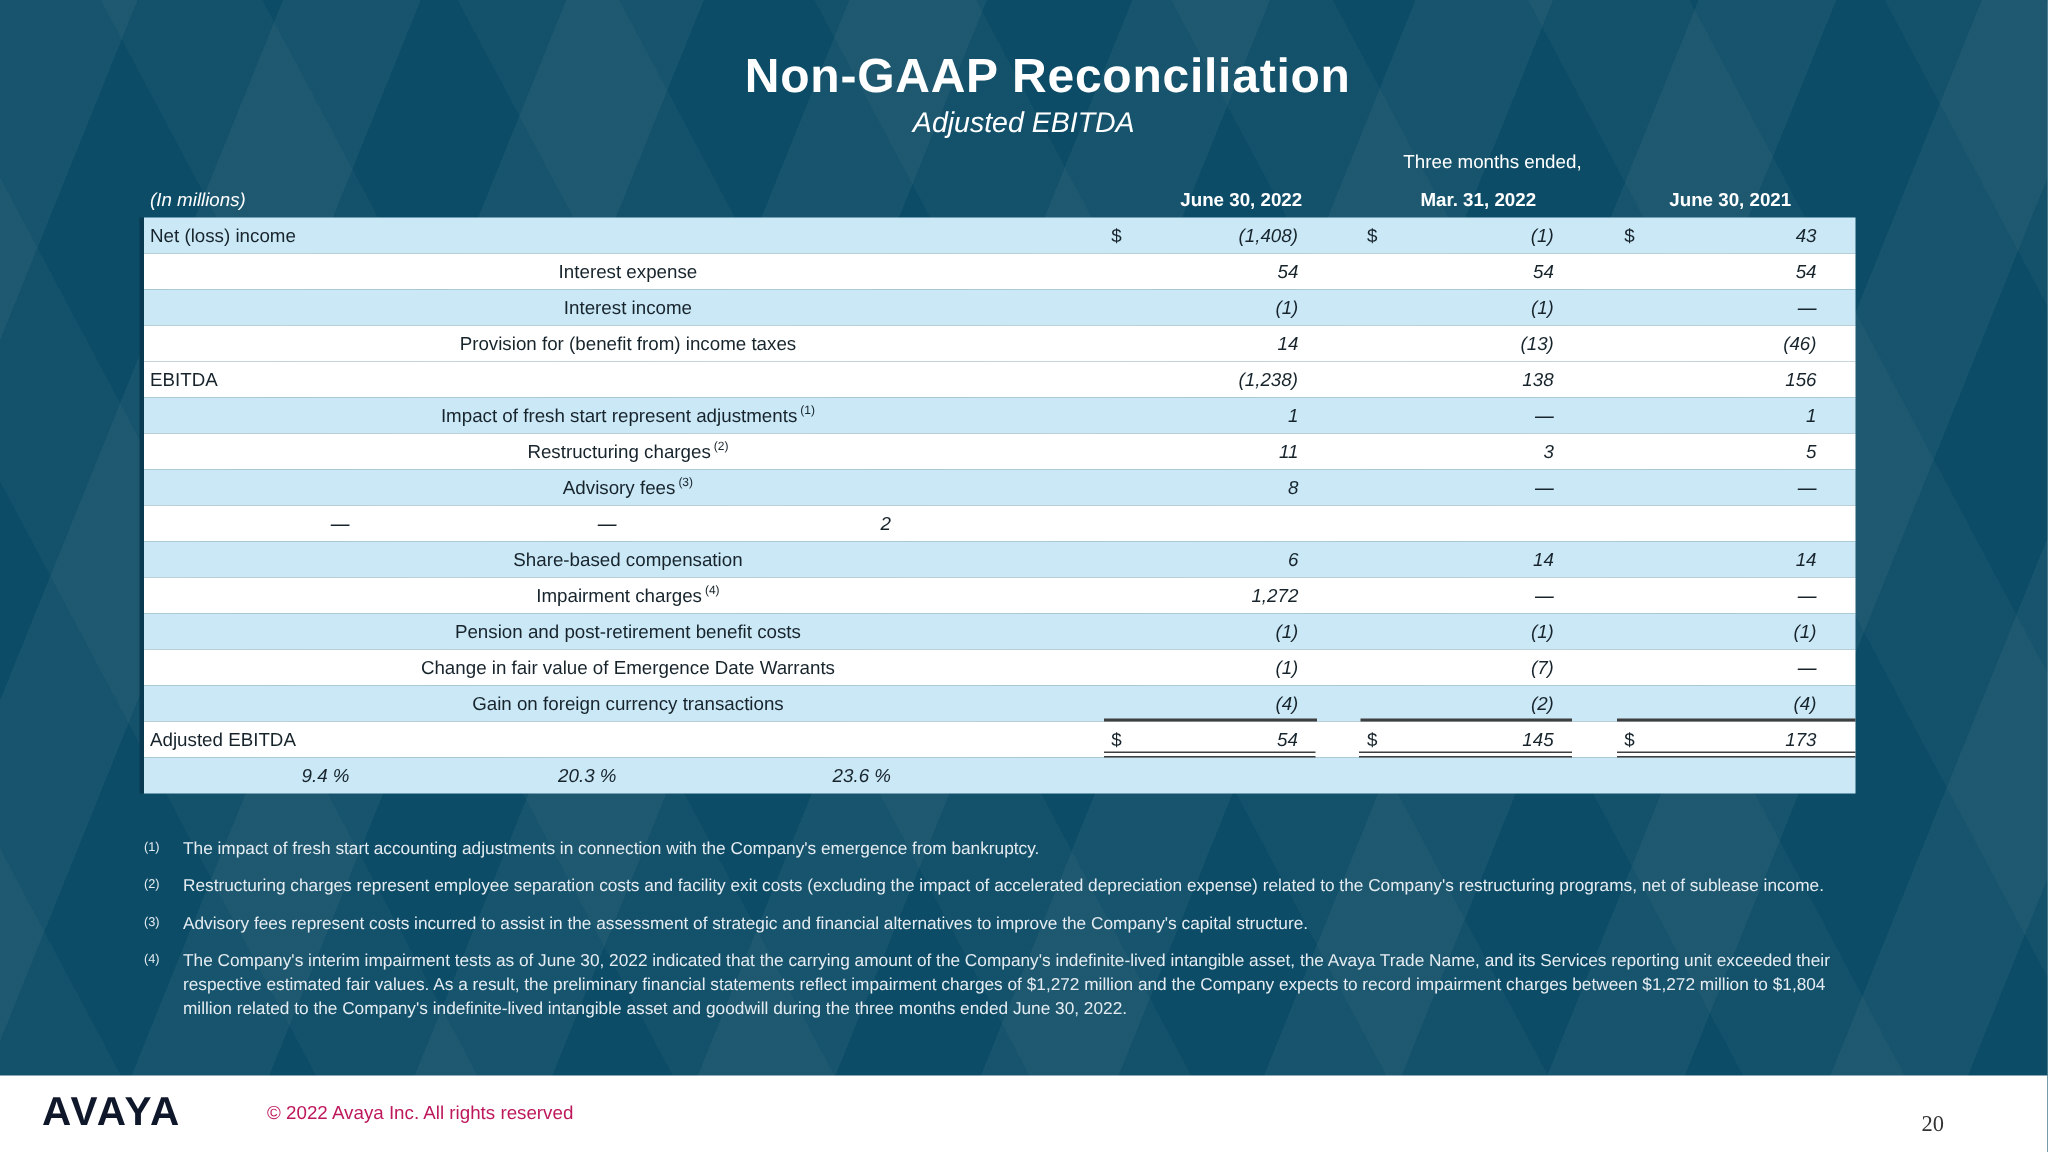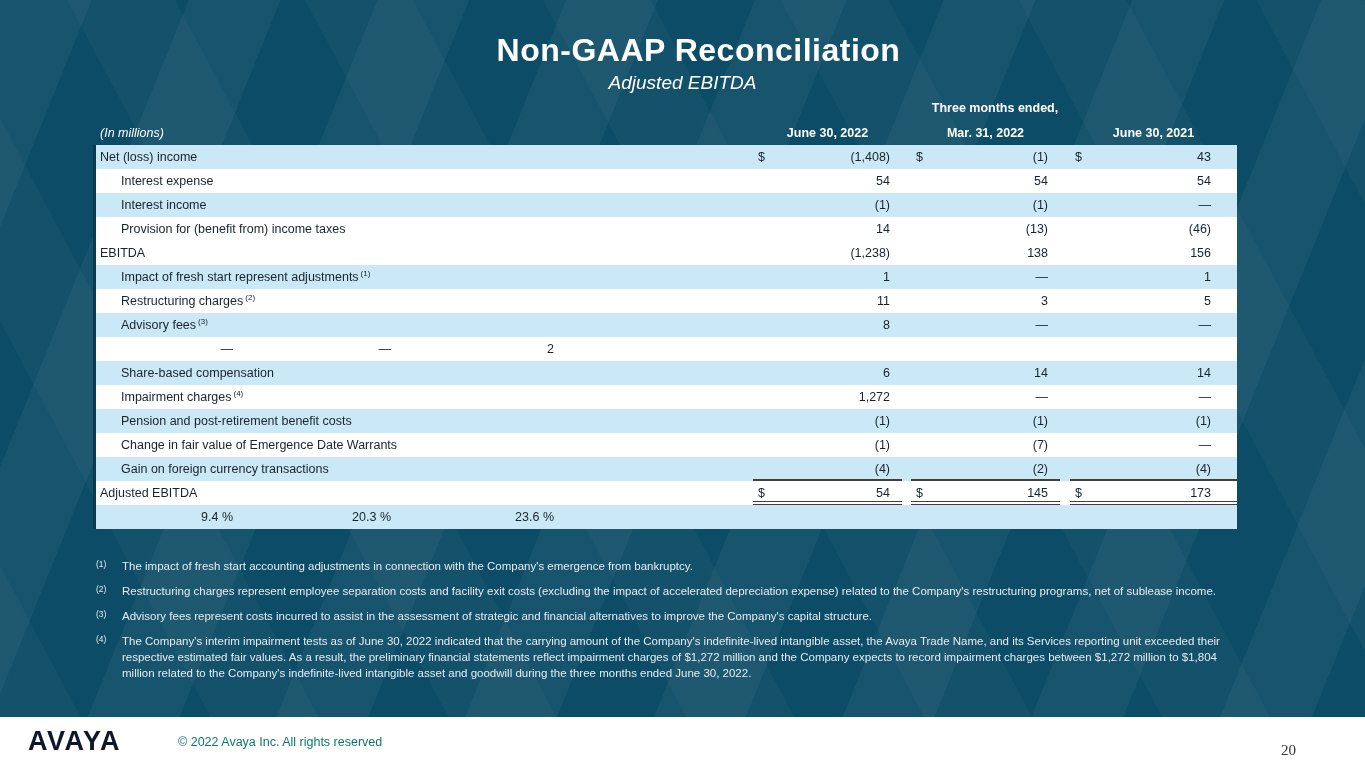--- a/index.html
+++ b/index.html
@@ -20,47 +20,47 @@
     letter-spacing:0.5px;
     margin-left:16px;
   }
   .subtitle {
     position:absolute; top:72px; left:0; width:100%;
     text-align:center; color:#ffffff; font-size:19px; font-style:italic;
   }
 
   .months-hdr {
     position:absolute; left:753px; top:101px; width:484px;
-    text-align:center; color:#ffffff; font-size:12.5px; font-weight:bold;
+    text-align:center; color:#ffffff; font-size:12.5px; font-weight:normal;
   }
   .cols-hdr {
     position:absolute; left:96px; top:119px; width:1141px; height:24px;
     display:flex; align-items:flex-end; color:#ffffff; font-size:12.5px;
     padding-bottom:3px;
   }
   .cols-hdr .lblh { width:657px; font-style:italic; padding-left:4px; }
   .cols-hdr .gh { font-weight:bold; text-align:center; }
   .cols-hdr .gh1 { width:149px; }
   .cols-hdr .gh2 { width:149px; margin-left:9px; }
   .cols-hdr .gh3 { width:167px; margin-left:10px; }
 
   .tbl {
     position:absolute; left:93px; top:145px; width:1144px;
     border-left:3px solid #0a3a52;
   }
-  .r { display:flex; height:24px; line-height:24px; font-size:12.5px; color:#17242c; background:#ffffff; white-space:nowrap; }
+  .r { display:flex; height:24px; line-height:24px; font-size:12.5px; color:#17242c; background:#ffffff; white-space:nowrap;gap:20px; }
   .r.alt { background:#cbe8f7; }
   .lbl { width:657px; padding-left:4px; overflow:hidden; }
-  .lbl.ind { padding-left:25px; }
+  .lbl.ind { padding-left:25px;text-align:center; }
   .lbl sup { font-size:8px; vertical-align:super; line-height:0; margin-left:2px; }
   .grp { display:flex; padding-left:5px; }
   .g1 { width:149px; padding-right:12px; }
   .g2 { width:149px; margin-left:9px; padding-right:12px; }
   .g3 { width:167px; margin-left:10px; padding-right:26px; }
-  .grp .val { margin-left:auto; }
+  .grp .val { margin-left:auto;font-style:italic; }
   .grp.u  { border-bottom:2px solid #3f3f3f; }
   .grp.uu { border-bottom:4px double #3f3f3f; }
 
   .fnotes {
     position:absolute; left:96px; top:558px; width:1140px;
     color:#e4ecf1; font-size:11.5px;
   }
   .fn { display:flex; margin-bottom:9px; line-height:1.4; }
   .fn .mk { width:26px; flex:none; font-size:8.5px; padding-top:1px; }
   .fn .tx { flex:1; }
@@ -68,21 +68,21 @@
   .footer {
     position:absolute; left:0; bottom:0; width:1365px; height:51px;
     background:#ffffff;
   }
   .logo {
     position:absolute; left:28px; top:9px;
     color:#0f172a; font-size:27px; font-weight:bold; letter-spacing:1.5px;
   }
   .copyright {
     position:absolute; left:178px; top:0; height:51px; line-height:51px;
-    font-size:12.5px; color:#0f766e;
+    font-size:12.5px; color:#be185d;
   }
   .page-num {
     position:absolute; right:69px; top:11px; height:51px; line-height:44px;
     font-family:"Liberation Serif", serif; font-size:15px; color:#333333;
   }
 </style>
 </head>
 <body>
 
 <div class="slide">

